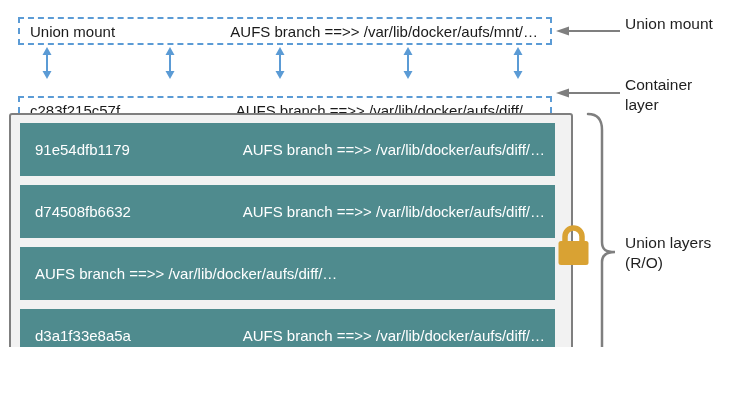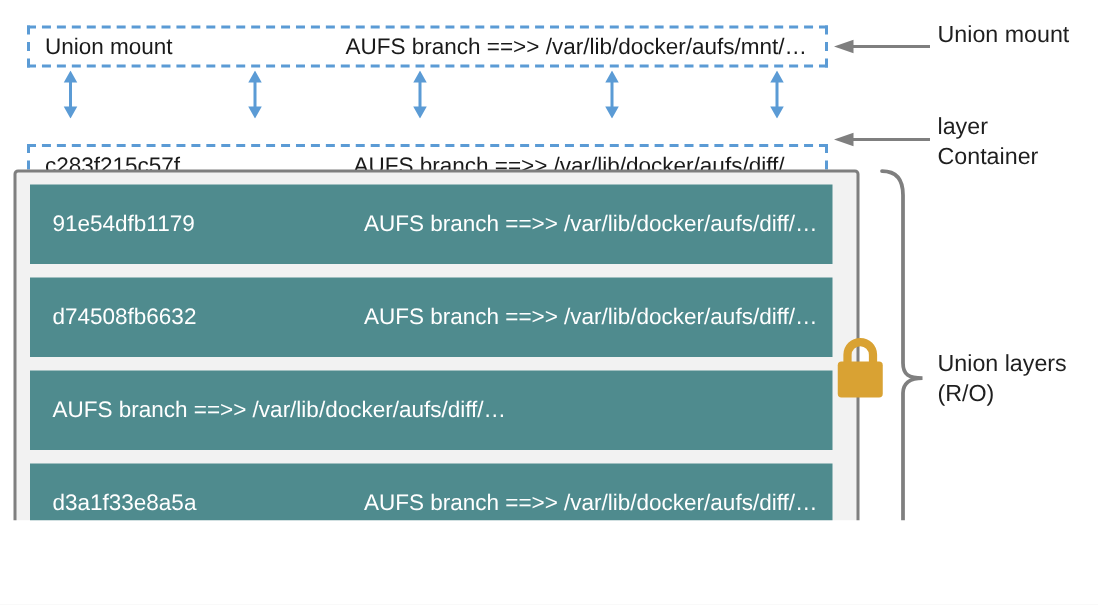--- a/index.html
+++ b/index.html
@@ -168,21 +168,21 @@
     </svg>
   <svg class="harrow a2" viewBox="0 0 66 12">
       <line x1="64" y1="6" x2="12" y2="6" stroke="#7f7f7f" stroke-width="2"></line>
       <polygon points="0,6 13,1.5 13,10.5" fill="#7f7f7f"></polygon>
     </svg>
 
   <div class="side-label union-mount-point">
     <div>Union mount</div>
   </div>
   <div class="side-label container-layer">
+    <div>Container</div>
     <div>layer</div>
-    <div>Container</div>
   </div>
   <div class="side-label image-layers">
     <div>Union layers</div>
     <div>(R/O)</div>
   </div>
 
 </div>
 
 </body></html>

